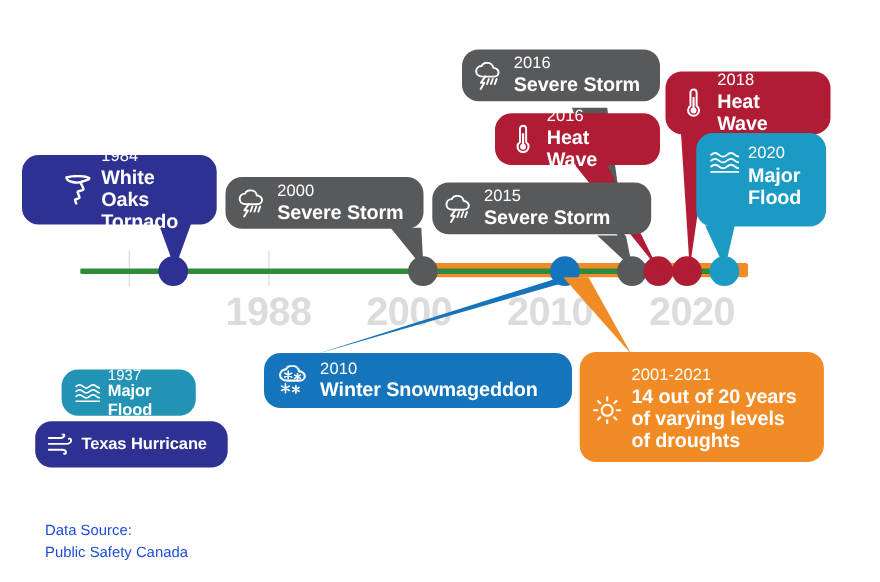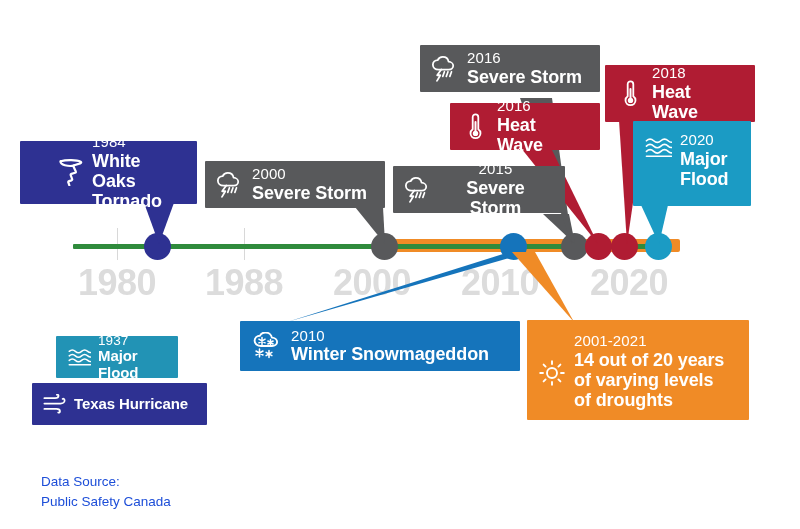--- a/index.html
+++ b/index.html
@@ -8,21 +8,21 @@
     background:#ffffff;
     font-family:"Liberation Sans", sans-serif;
     overflow:hidden;
     position:relative;
   }
   #stage{position:absolute;left:0;top:0;width:800px;height:529px;}
 
   
   .card{
     position:absolute;
-    border-radius:1px;
+    border-radius:15px;
     color:#fff;
     display:flex;
     align-items:center;
     padding:8px 14px 8px 11px;
     box-sizing:border-box;
     z-index:5;
   }
   .card .ico{
     flex:0 0 auto;
     width:28px;height:30px;
@@ -103,21 +103,20 @@
     <div class="greenline" style="left:73px;width:592px;"></div>
 
     <div class="dot" style="left:144px;top:233px;width:27px;height:27px;background:#2E3192;"></div>
     <div class="dot" style="left:371px;top:233px;width:27px;height:27px;background:#58595B;"></div>
     <div class="dot" style="left:500px;top:233px;width:27px;height:27px;background:#1574BB;"></div>
     <div class="dot" style="left:561px;top:233px;width:27px;height:27px;background:#58595B;"></div>
     <div class="dot" style="left:585px;top:233px;width:27px;height:27px;background:#B01C33;"></div>
     <div class="dot" style="left:611px;top:233px;width:27px;height:27px;background:#B01C33;"></div>
     <div class="dot" style="left:645px;top:233px;width:27px;height:27px;background:#1B9BC4;"></div>
 
-    <div class="yearlabel" style="left:78px;">1980</div>
     <div class="yearlabel" style="left:205px;">1988</div>
     <div class="yearlabel" style="left:333px;">2000</div>
     <div class="yearlabel" style="left:461px;">2010</div>
     <div class="yearlabel" style="left:590px;">2020</div>
   </div>
 
   <svg class="tail" style="left:0;top:0;width:800px;height:529px;" viewBox="0 0 800 529">
 
     <polygon points="143,200 175,200 159,244" fill="#2E3192"></polygon>
 
@@ -161,21 +160,21 @@
         <path d="M18.2 16.4 L16.4 21.4" stroke="#ffffff" stroke-width="1.8" stroke-linecap="round"></path>
         <path d="M22.0 16.4 L20.2 21.4" stroke="#ffffff" stroke-width="1.8" stroke-linecap="round"></path>
       </svg>
     </span>
     <span class="txt">
       <span class="yr">2000</span>
       <span class="nm">Severe Storm</span>
     </span>
   </div>
 
-  <div class="card" style="left:393px;top:166px;width:172px;height:47px;background:#58595B;text-align:center;">
+  <div class="card" style="left:393px;top:166px;width:199px;height:47px;background:#58595B;">
     <span class="ico">
       <svg width="29" height="26" viewBox="0 0 30 27">
         <path d="M8.2 14.2 C4.6 14.2 2.0 11.9 2.0 9.0 C2.0 6.2 4.3 4.0 7.2 3.9 C8.1 1.9 10.2 0.6 12.6 0.6 C15.7 0.6 18.3 2.8 18.8 5.7 C21.6 5.8 23.8 7.9 23.8 10.1 C23.8 12.4 21.6 14.2 19.0 14.2 Z" fill="none" stroke="#ffffff" stroke-width="1.9" stroke-linejoin="round"></path>
         <path d="M11.0 14.0 L6.6 20.2 L10.0 20.2 L6.4 26.2" fill="none" stroke="#ffffff" stroke-width="1.9" stroke-linecap="round" stroke-linejoin="round"></path>
         <path d="M14.4 16.4 L12.6 21.4" stroke="#ffffff" stroke-width="1.8" stroke-linecap="round"></path>
         <path d="M18.2 16.4 L16.4 21.4" stroke="#ffffff" stroke-width="1.8" stroke-linecap="round"></path>
         <path d="M22.0 16.4 L20.2 21.4" stroke="#ffffff" stroke-width="1.8" stroke-linecap="round"></path>
       </svg>
     </span>
     <span class="txt">

